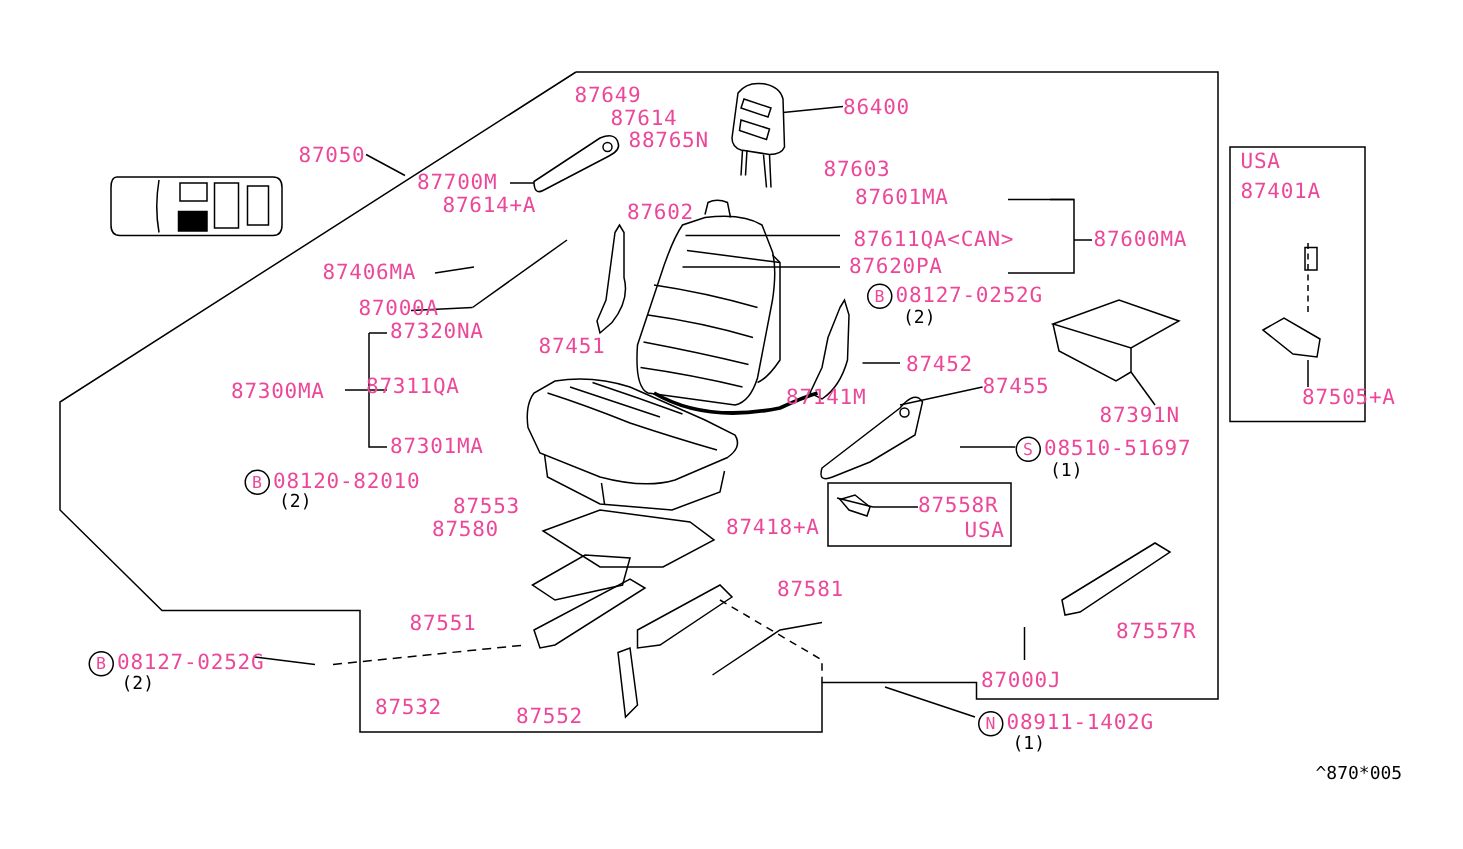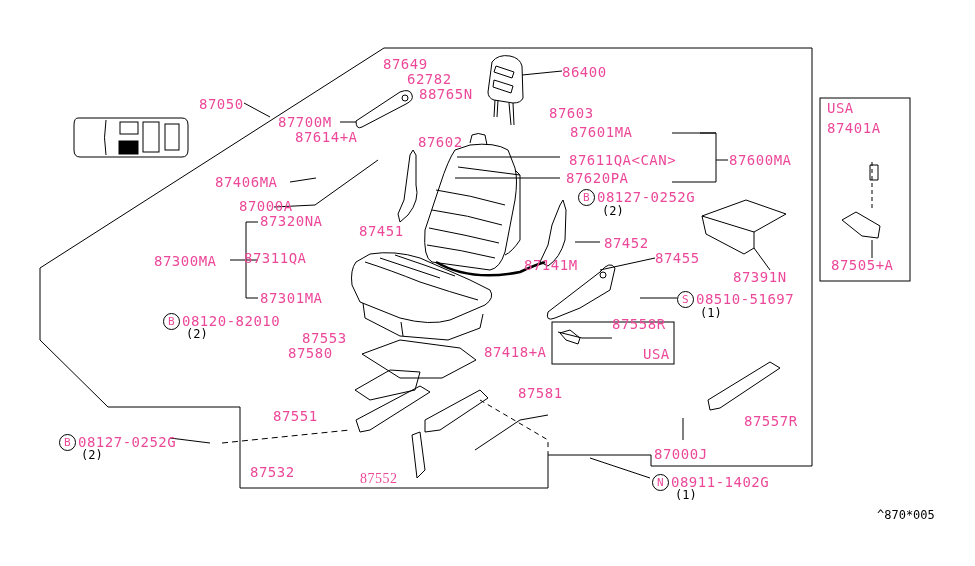--- a/index.html
+++ b/index.html
@@ -117,21 +117,21 @@
   <path d="M560,333 L570,330 L580,338 L578,344 L566,340 Z"></path>
 
   <rect x="820" y="98" width="90" height="183"></rect>
   <path d="M842,220 L856,212 L880,226 L878,238 L862,236 Z"></path>
   <path d="M870,165 L878,165 L878,180 L870,180 Z"></path>
   <line x1="872" y1="240" x2="872" y2="258"></line>
 </svg>
 
 <div class="lbl" style="left:199px;top:97px;">87050</div>
 <div class="lbl" style="left:383px;top:57px;">87649</div>
-<div class="lbl" style="left:407px;top:72px;">62782</div>
+<div class="lbl" style="left:407px;top:72px;">87614</div>
 <div class="lbl" style="left:419px;top:87px;">88765N</div>
 <div class="lbl" style="left:562px;top:65px;">86400</div>
 <div class="lbl" style="left:278px;top:115px;">87700M</div>
 <div class="lbl" style="left:295px;top:130px;">87614+A</div>
 <div class="lbl" style="left:549px;top:106px;">87603</div>
 <div class="lbl" style="left:418px;top:135px;">87602</div>
 <div class="lbl" style="left:570px;top:125px;">87601MA</div>
 <div class="lbl" style="left:569px;top:153px;">87611QA&lt;CAN&gt;</div>
 <div class="lbl" style="left:729px;top:153px;">87600MA</div>
 <div class="lbl" style="left:566px;top:171px;">87620PA</div>
@@ -140,34 +140,34 @@
 <div class="lbl" style="left:260px;top:214px;">87320NA</div>
 <div class="lbl" style="left:359px;top:224px;">87451</div>
 <div class="lbl" style="left:154px;top:254px;">87300MA</div>
 <div class="lbl" style="left:244px;top:251px;">87311QA</div>
 <div class="lbl" style="left:260px;top:291px;">87301MA</div>
 <div class="lbl" style="left:604px;top:236px;">87452</div>
 <div class="lbl" style="left:655px;top:251px;">87455</div>
 <div class="lbl" style="left:524px;top:258px;">87141M</div>
 <div class="lbl" style="left:733px;top:270px;">87391N</div>
 <div class="lbl" style="left:484px;top:345px;">87418+A</div>
-<div class="lbl" style="left:612px;top:317px;">87558R</div>
+<div class="lbl" style="left:612px;top:330px;">87558R</div>
 <div class="lbl" style="left:643px;top:347px;">USA</div>
 <div class="lbl" style="left:302px;top:331px;">87553</div>
 <div class="lbl" style="left:288px;top:346px;">87580</div>
 <div class="lbl" style="left:273px;top:409px;">87551</div>
 <div class="lbl" style="left:518px;top:386px;">87581</div>
 <div class="lbl" style="left:250px;top:465px;">87532</div>
-<div class="lbl" style="left:360px;top:471px;font-family:Liberation Serif, serif;">87552</div>
+<div class="lbl" style="left:344px;top:471px;">87552</div>
 <div class="lbl" style="left:744px;top:414px;">87557R</div>
 <div class="lbl" style="left:654px;top:447px;">87000J</div>
 
 <div class="lbl" style="left:827px;top:101px;">USA</div>
 <div class="lbl" style="left:827px;top:121px;">87401A</div>
-<div class="lbl" style="left:831px;top:258px;">87505+A</div>
+<div class="lbl" style="left:868px;top:258px;">87505+A</div>
 
 <div class="lbl" style="left:578px;top:189px;">
   <span class="circ">B</span><span>08127-0252G</span>
 </div>
 <div class="qty" style="left:602px;top:205px;">(2)</div>
 
 <div class="lbl" style="left:677px;top:291px;">
   <span class="circ">S</span><span>08510-51697</span>
 </div>
 <div class="qty" style="left:700px;top:307px;">(1)</div>

